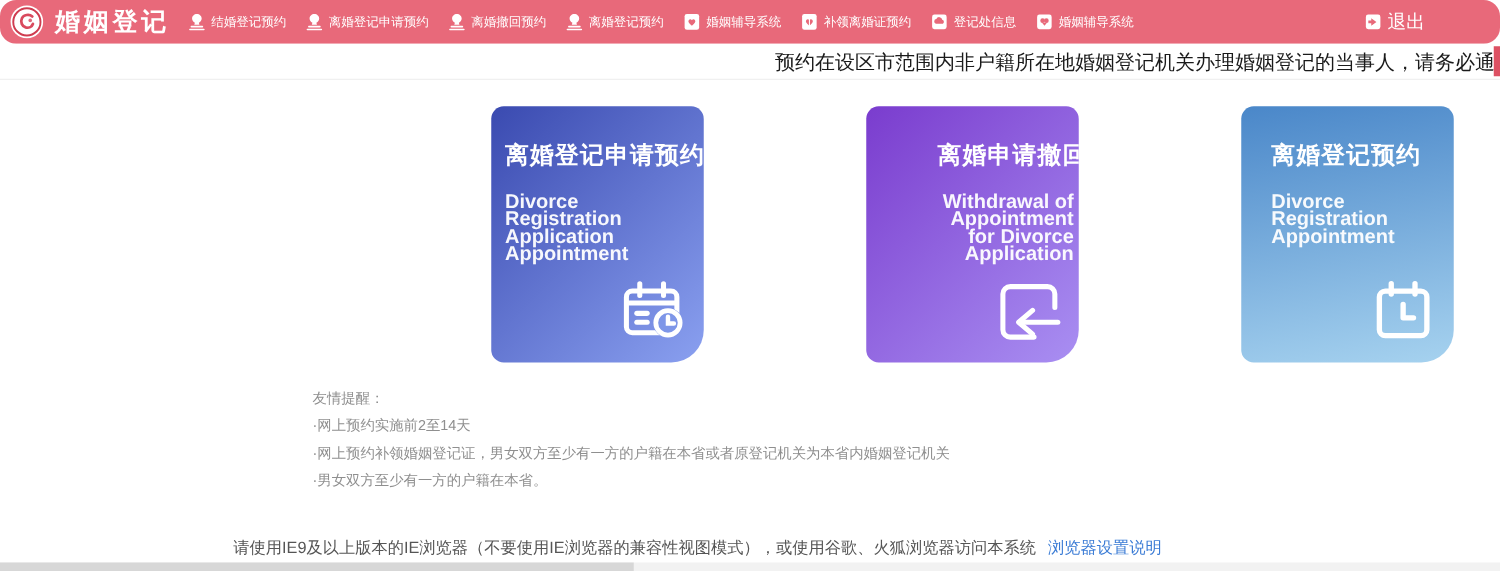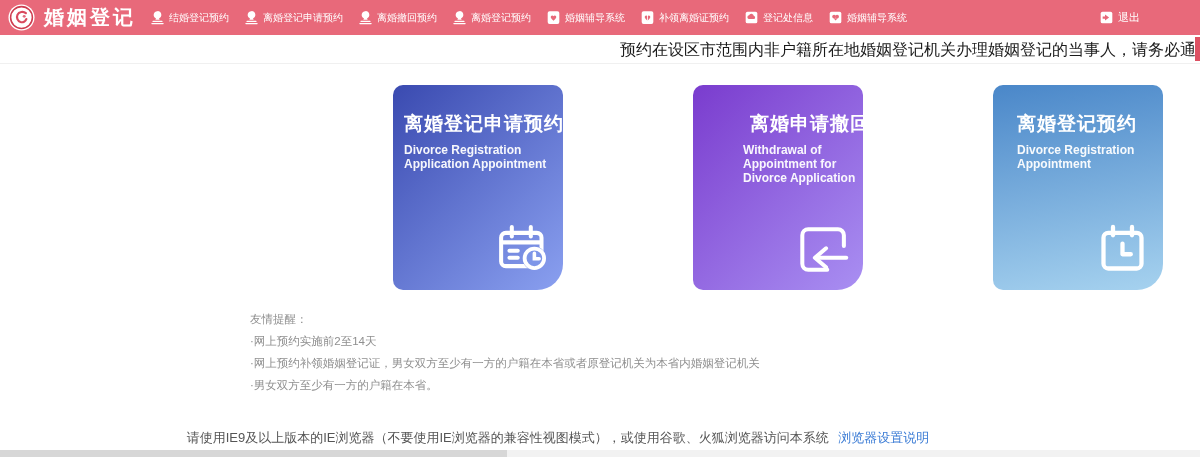--- a/index.html
+++ b/index.html
@@ -1,47 +1,47 @@
 <!DOCTYPE html>
 <html><head>
 <meta charset="utf-8">
 <style>
   * { margin:0; padding:0; box-sizing:border-box; }
   html,body { width:1200px; height:457px; background:#ffffff; overflow:hidden;
               font-family:"Liberation Sans", sans-serif; position:relative; }
 
   
   .header { position:absolute; top:0; left:0; width:1200px; height:35px;
-            background:#e8697a; display:flex; align-items:center; padding:0 0 0 8px; }
+            background:#e8697a; display:flex; align-items:center; padding:0 0 0 8px;border-radius:13px; }
   .logo { width:27px; height:27px; flex:0 0 auto; }
   .app-title { color:#ffffff; font-size:20px; font-weight:bold; letter-spacing:3px;
                margin:0 14px 0 9px; white-space:nowrap; }
   .nav { display:flex; align-items:flex-end; gap:15px; flex:1 1 auto; }
   .nav-item { display:flex; align-items:center; gap:4px; color:#ffffff; font-size:10px;
               cursor:pointer; white-space:nowrap; }
   .nav-icon { width:15px; height:15px; display:inline-block; }
-  .logout { display:flex; align-items:center; gap:4px; color:#ffffff; font-size:11px;
+  .logout { display:flex; align-items:center; gap:4px; color:#ffffff; font-size:15px;
             cursor:pointer; margin-left:auto; margin-right:60px; white-space:nowrap; }
 
   
   .notice-bar { position:absolute; top:35px; left:0; width:1200px; height:29px;
                 background:#ffffff; border-bottom:1px solid #f0f0f0; overflow:hidden; }
   .notice-text { position:absolute; left:620px; top:5px; font-size:16px; color:#1a1a1a;
                  white-space:nowrap; }
   .notice-sliver { position:absolute; right:0; top:2px; width:5px; height:24px; background:#dd5163; }
 
   
   .cards-row { position:absolute; top:85px; left:393px; display:flex; gap:130px; }
   .card { width:170px; height:205px; border-radius:10px 10px 26px 10px; color:#ffffff;
           position:relative; cursor:pointer; overflow:hidden; }
   .card-title { font-size:19px; font-weight:bold; margin-top:26px; padding:0 11px;
                 letter-spacing:1px; white-space:nowrap; }
-  .card-sub { font-size:12px; line-height:14px; margin-top:6px; padding:0 11px;
+  .card-sub { font-size:16px; line-height:14px; margin-top:18px; padding:0 11px;
               font-weight:bold; opacity:.95; }
-  .card.c2 .card-sub { text-align:left; padding:0 4px; }
+  .card.c2 .card-sub { text-align:right; padding:0 4px; }
   .card.c3 .card-title { padding-left:24px; }
   .card.c3 .card-sub { padding-left:24px; }
   .card-icon { position:absolute; right:12px; bottom:12px; width:57px; height:57px; }
 
   
   .reminder { position:absolute; left:250px; top:308px; font-size:11.5px; color:#8f8f8f;
               line-height:22px; }
   .reminder-heading { margin-bottom:0; }
 
   

